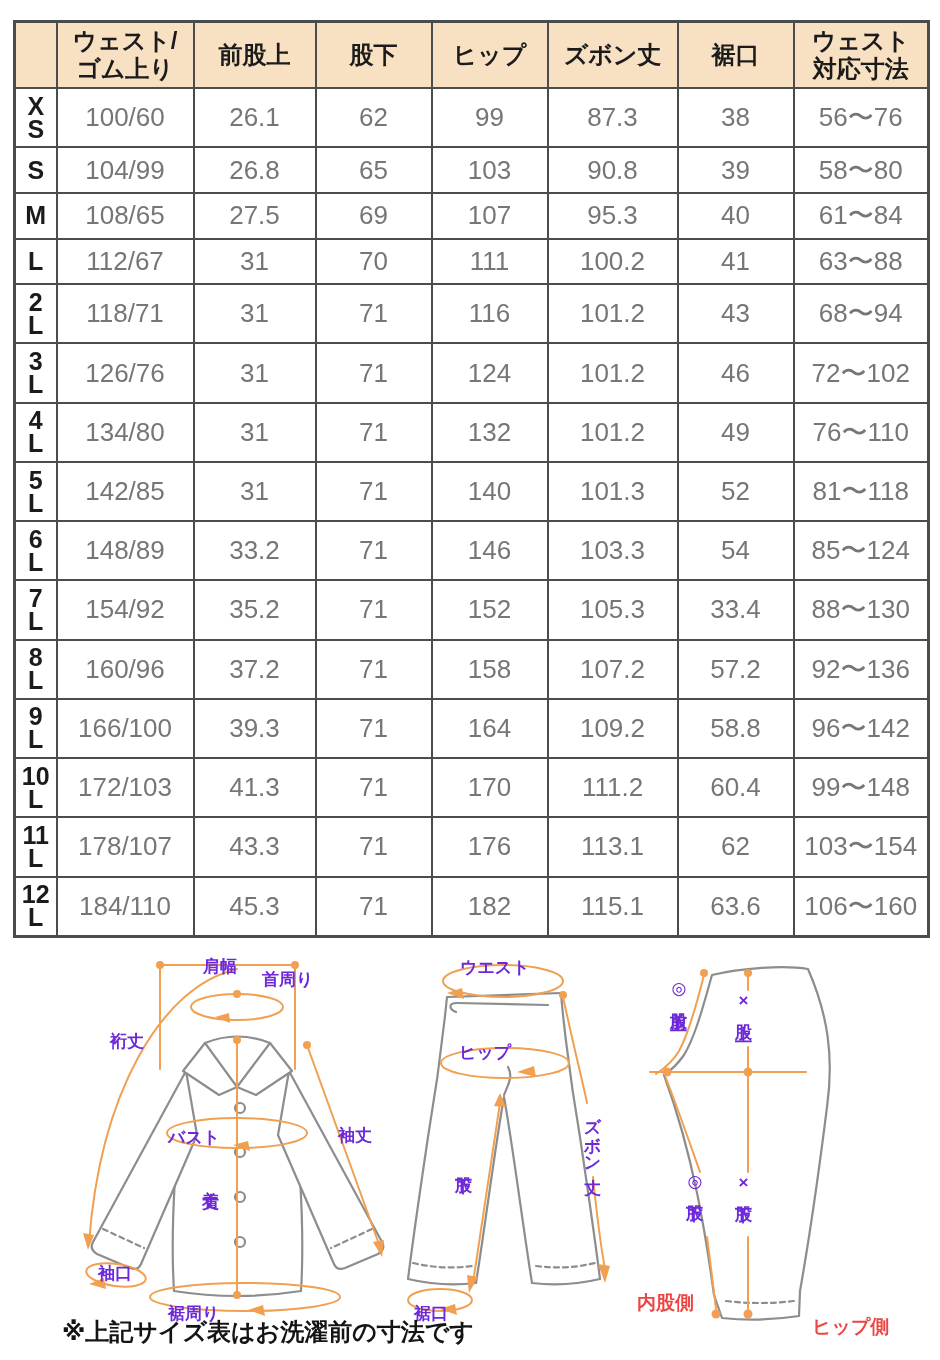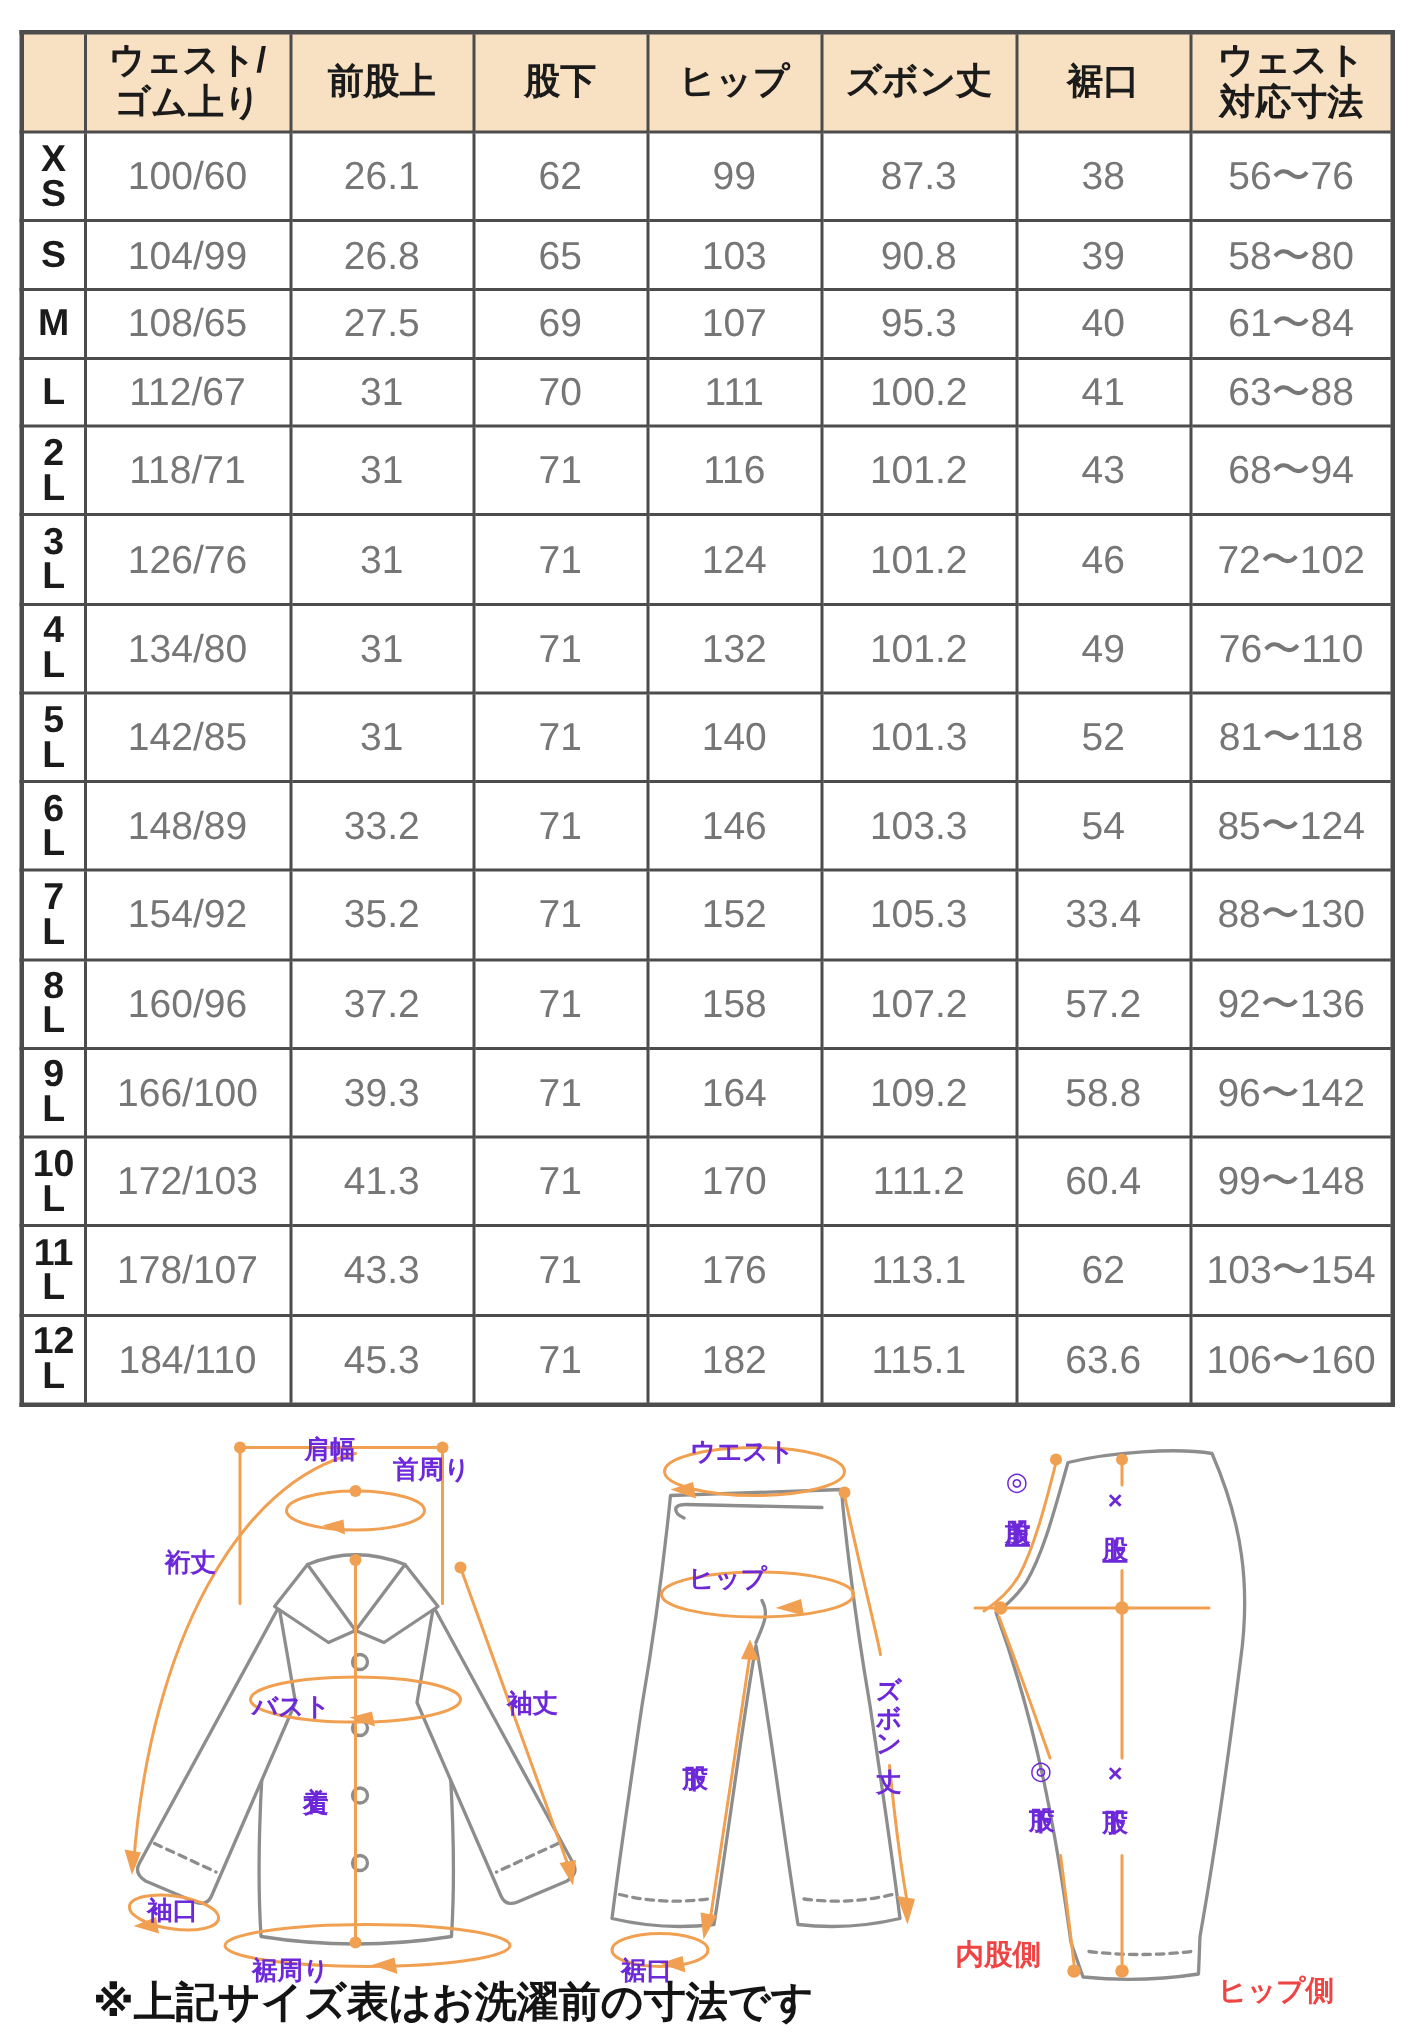--- a/index.html
+++ b/index.html
@@ -23,21 +23,21 @@
   .gline{fill:none;stroke:var(--line-gray,#8d8d8d);stroke-width:2.2;stroke-linecap:round;stroke-linejoin:round;}
   .garment{fill:#fff;stroke:var(--line-gray,#8d8d8d);stroke-width:2.2;stroke-linejoin:round;}
   .dash{stroke-dasharray:5 4;}
   .meas{fill:none;stroke:var(--orange,#f0a050);stroke-width:2;stroke-linecap:round;}
   .dot{fill:var(--orange,#f0a050);stroke:none;}
   .arrow{fill:var(--orange,#f0a050);stroke:none;}
 
   .dlabel{position:absolute;font-size:17px;font-weight:bold;color:#6d28d9;white-space:nowrap;}
   .vlabel{writing-mode:vertical-rl;text-orientation:upright;line-height:1;letter-spacing:1px;}
   .side-label{font-size:19px;color:#ef4444;}
-  .note{position:absolute;left:62px;top:1316px;font-size:28px;font-weight:bold;color:#141414;white-space:nowrap;}
+  .note{position:absolute;left:62px;top:1316px;font-size:24px;font-weight:bold;color:#141414;white-space:nowrap;}
 </style>
 </head>
 <body>
 
 <div id="page" data-name="size-chart-page">
 
   <table data-name="size-table">
     <colgroup>
       <col style="width:42px">
         <col style="width:137px">

